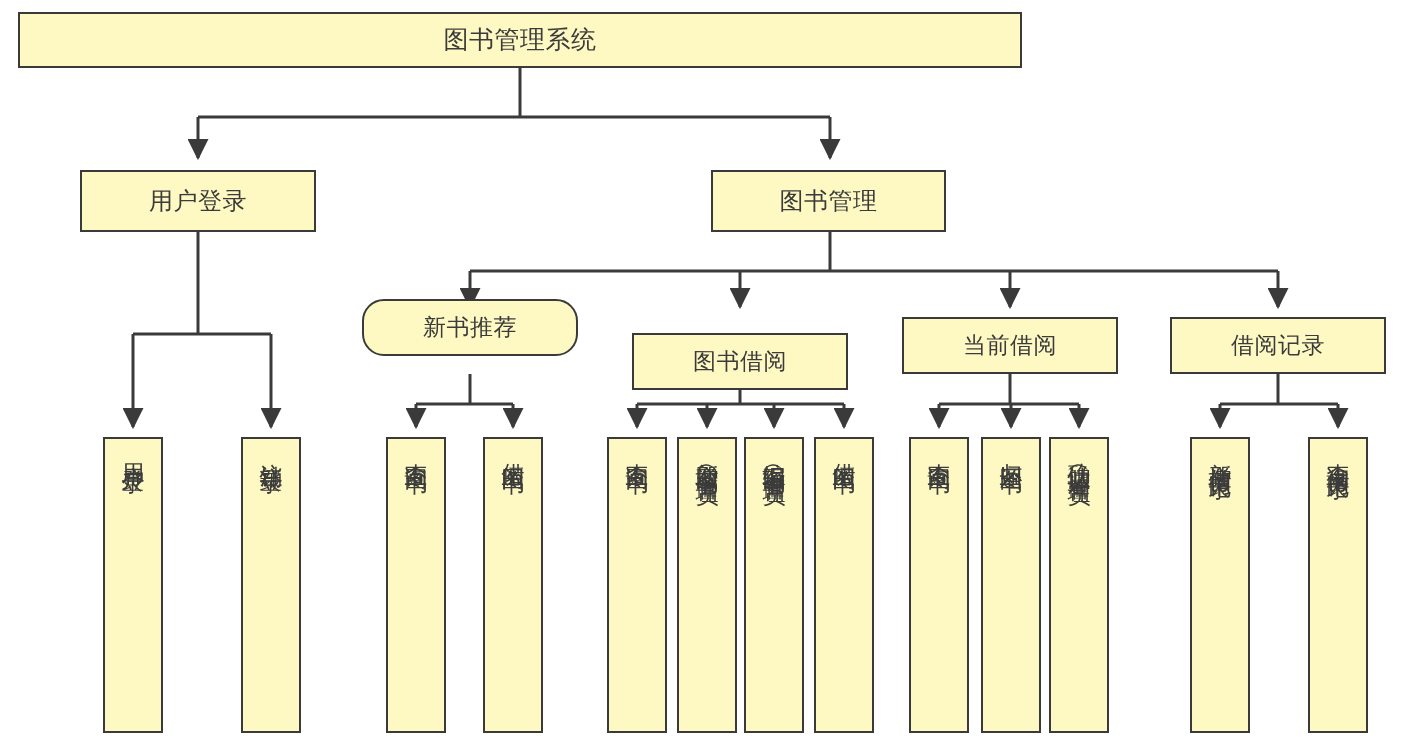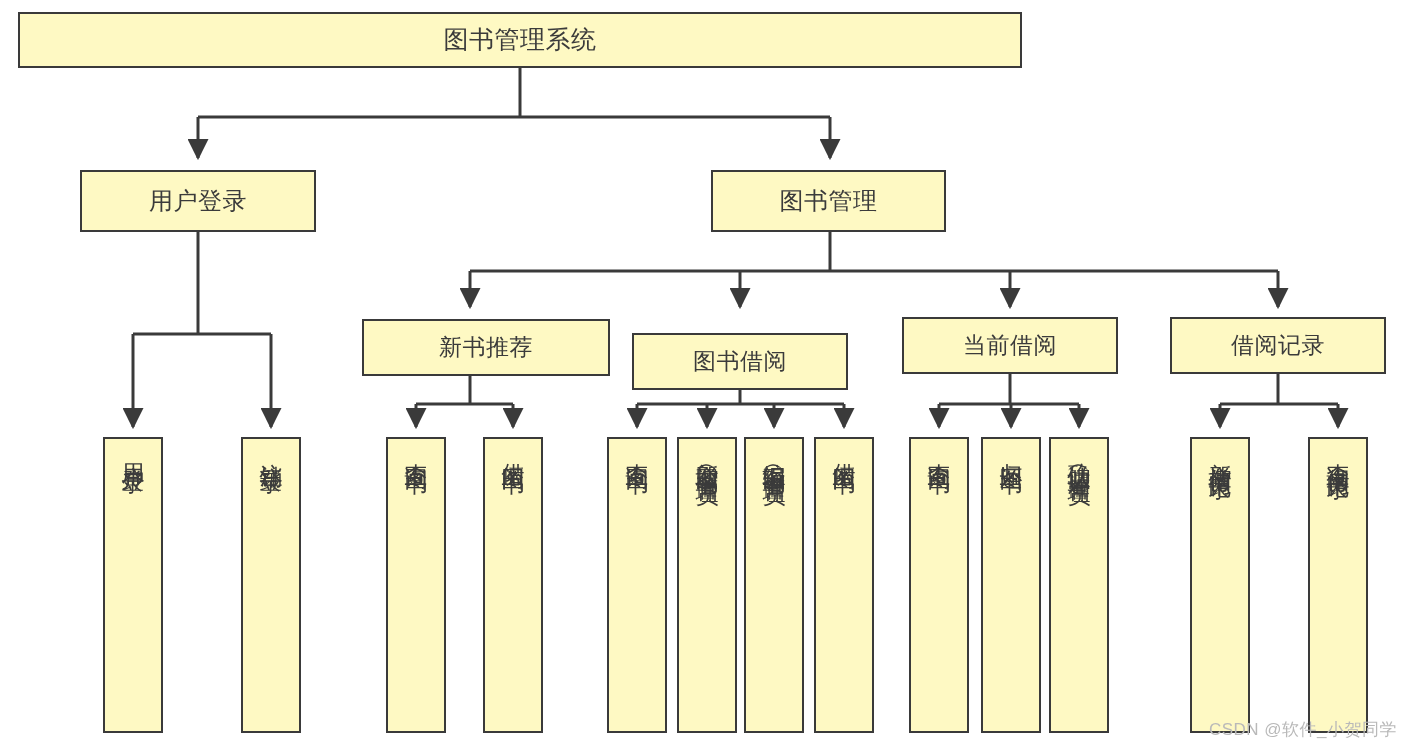--- a/index.html
+++ b/index.html
@@ -136,21 +136,21 @@
     <span class="label">图书管理系统</span>
   </div>
 
   <div class="node h lvl2" style="left: 80px; top: 170px; width: 236px; height: 62px;">
     <span class="label">用户登录</span>
   </div>
   <div class="node h lvl2" style="left: 711px; top: 170px; width: 235px; height: 62px;">
     <span class="label">图书管理</span>
   </div>
 
-  <div class="node h lvl3" style="left: 362px; top: 319px; width: 248px; height: 57px;">
+  <div class="node h lvl3" style="left: 362px; top: 299px; width: 216px; height: 57px; border-radius: 22px;">
     <span class="label">新书推荐</span>
   </div>
   <div class="node h lvl3" style="left: 632px; top: 317px; width: 216px; height: 57px; margin-top: 16px;">
     <span class="label">图书借阅</span>
   </div>
   <div class="node h lvl3" style="left: 1170px; top: 317px; width: 216px; height: 57px;">
     <span class="label">借阅记录</span>
   </div>
   <div class="node h lvl3" style="left: 902px; top: 317px; width: 216px; height: 57px;">
     <span class="label">当前借阅</span>
@@ -193,15 +193,14 @@
     <span class="label">确认归还（管理员）</span>
   </div>
 
   <div class="node v leaf" style="left: 1190px; top: 437px; width: 60px; height: 296px;">
     <span class="label">新增借阅记录</span>
   </div>
   <div class="node v leaf" style="left: 1308px; top: 437px; width: 60px; height: 296px;">
     <span class="label">查询借阅记录</span>
   </div>
 
-  <div id="watermark">CSDN @软件_小贺同学</div>
 
 </div>
 
 </body></html>

